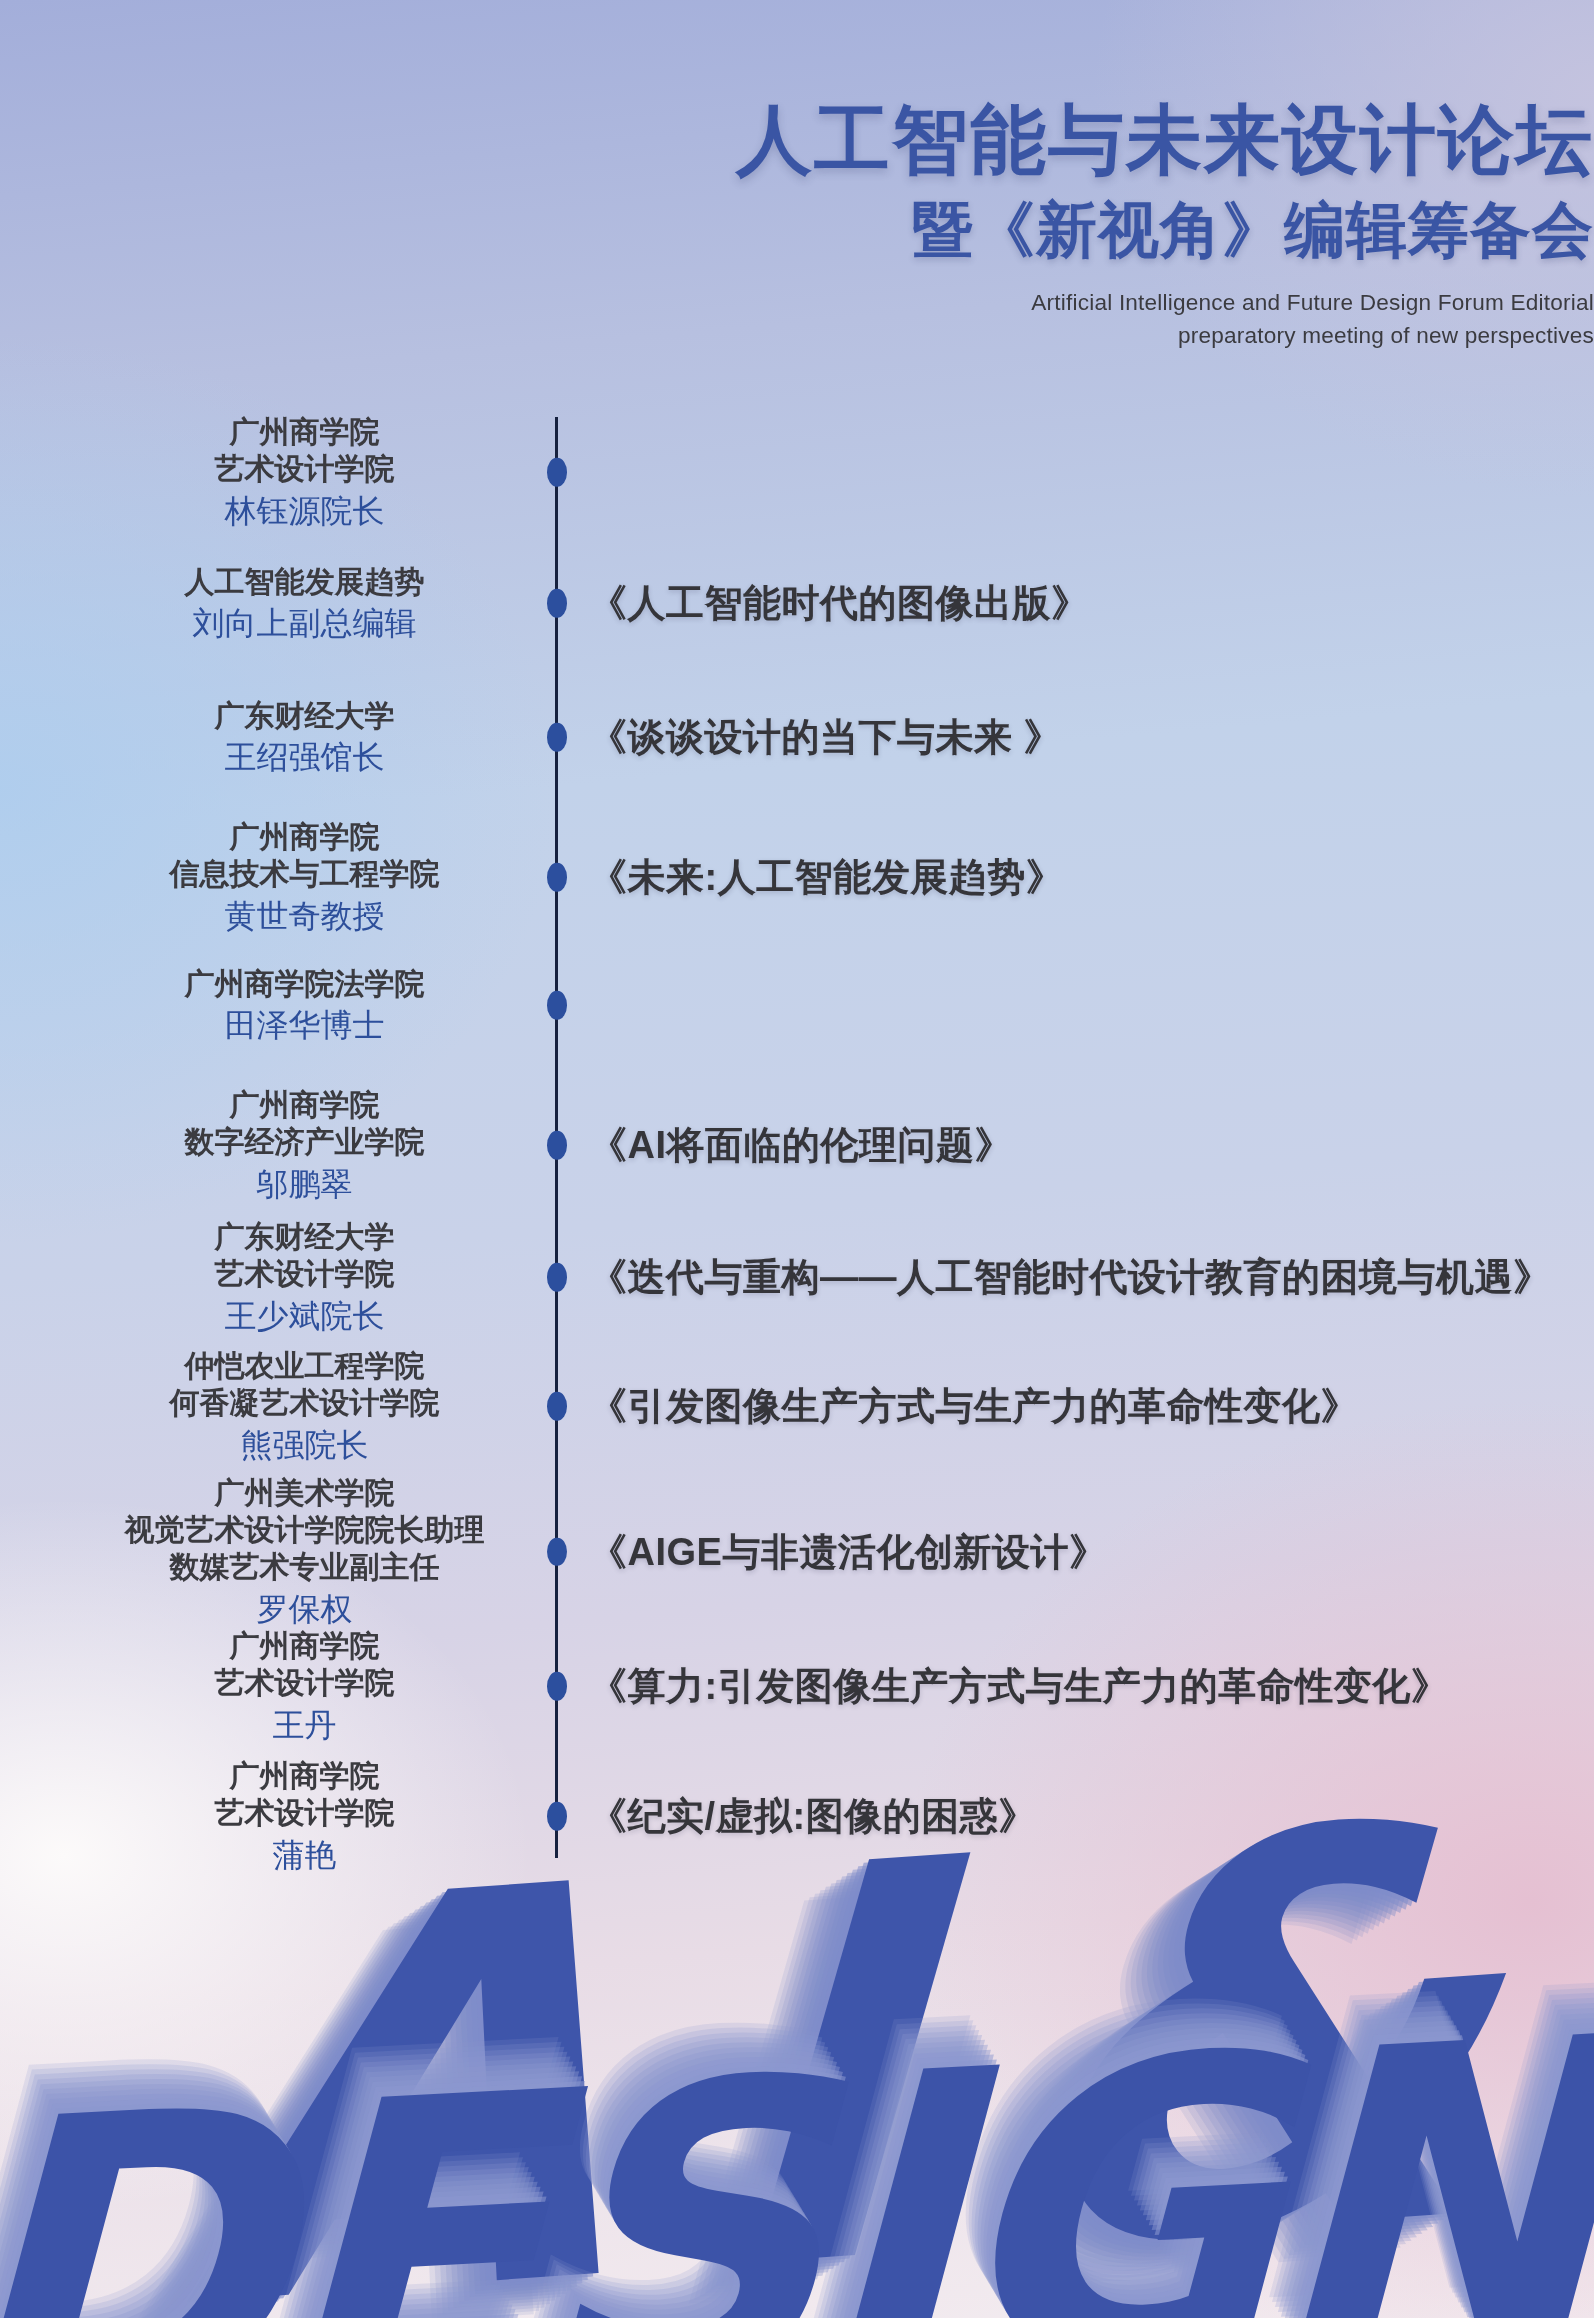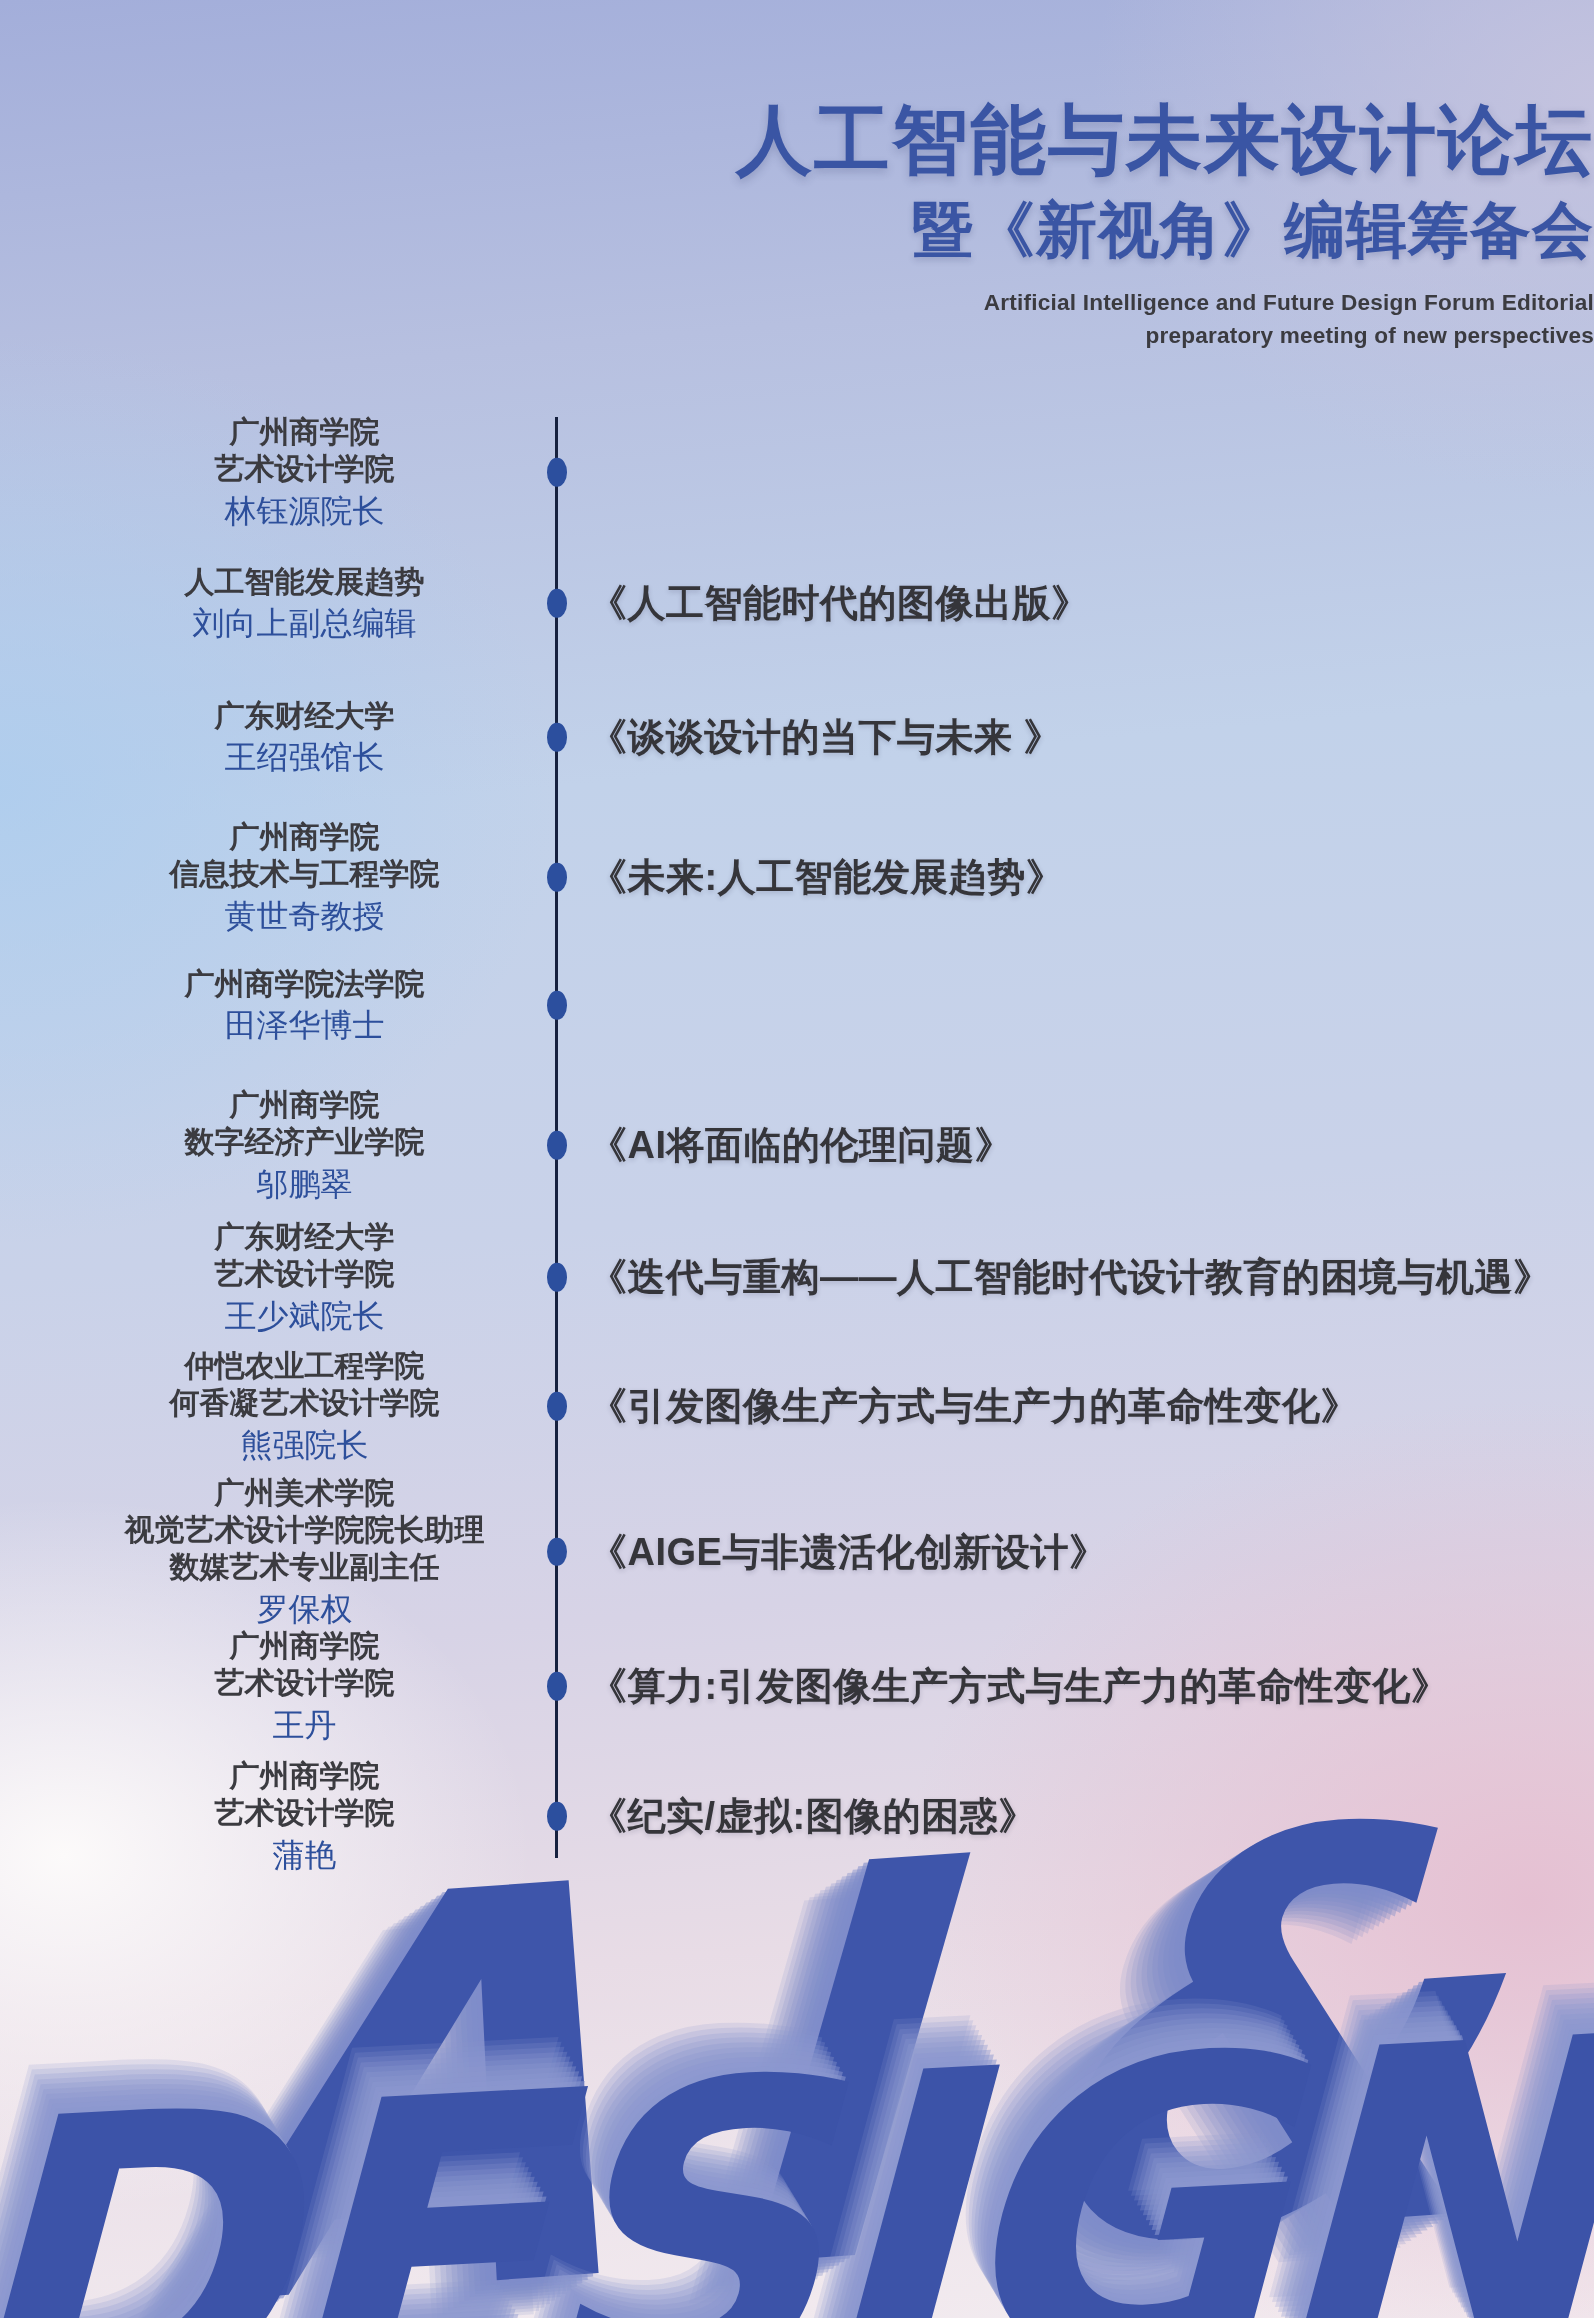--- a/index.html
+++ b/index.html
@@ -18,21 +18,21 @@
     margin-top:96px;font-size:76px;line-height:1.15;font-weight:bold;
     color:#3a55a4;letter-spacing:2px;
     text-shadow:0 3.9px 8.8px rgba(40,50,100,0.22);
   }
   .subtitle-zh{
     margin-top:13.8px;font-size:61px;line-height:1.1;font-weight:bold;
     color:#3a55a4;letter-spacing:1px;
     text-shadow:0 2.9px 6.9px rgba(40,50,100,0.22);
   }
   .subtitle-en{
-    margin-top:22.6px;font-size:22.6px;line-height:1.45;font-weight:bold;
+    margin-top:22.6px;font-size:22.6px;line-height:1.45;font-weight:normal;
     color:#3b3b40;letter-spacing:0.2px;padding-left:44px;
   }
   .agenda{position:absolute;left:0;top:0;width:1344px;height:2319px;z-index:2;}
   .vline{position:absolute;left:555px;top:417px;width:2.5px;height:1441px;background:#16213f;}
   .row{position:absolute;left:0;width:1594px;height:138px;}
   .row.tall{height:157px;}
   .left{
     position:absolute;left:0;top:0;bottom:0;width:557px;
     display:flex;flex-direction:column;justify-content:center;align-items:center;
     text-align:center;padding-left:52px;box-sizing:border-box;

